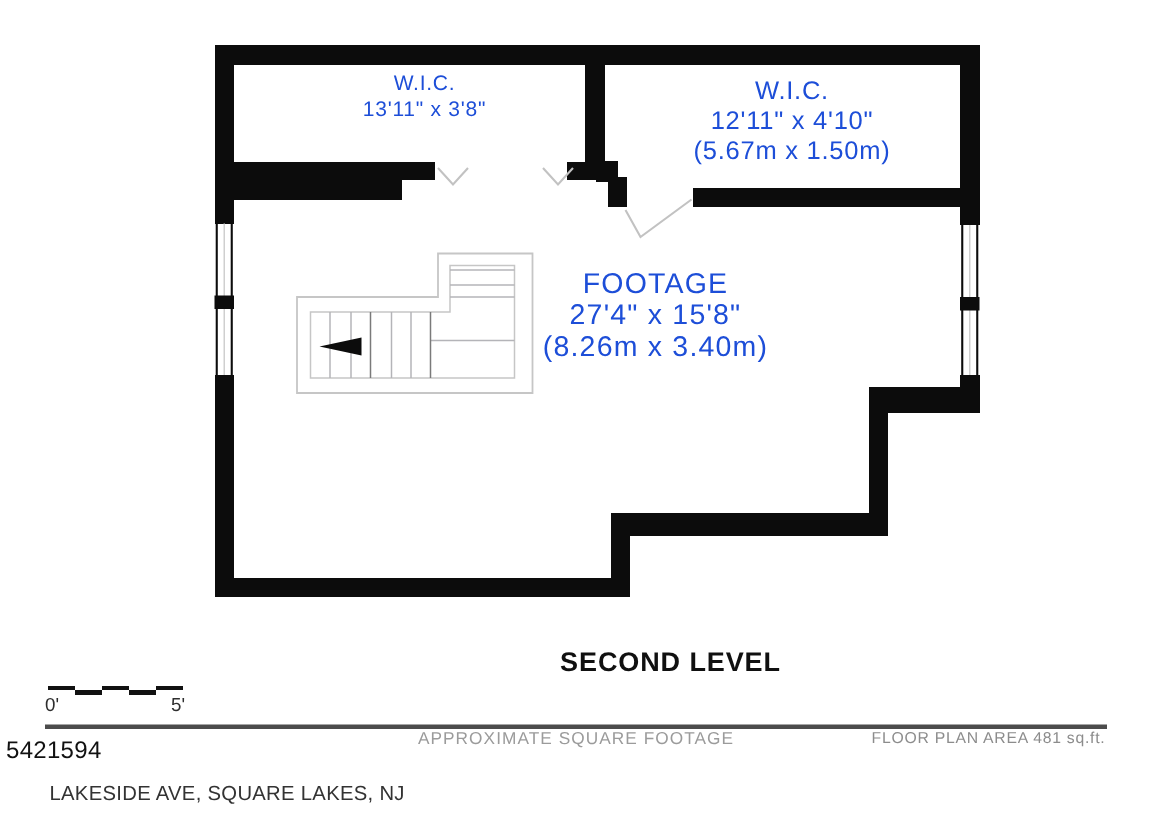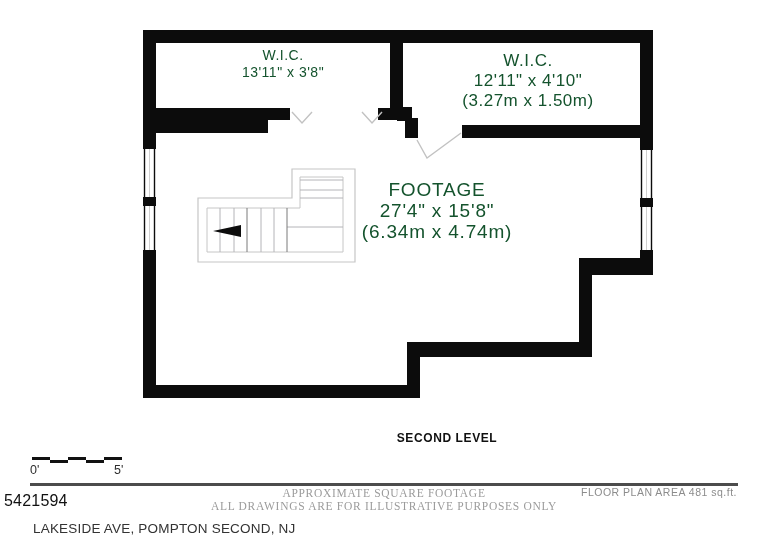--- a/index.html
+++ b/index.html
@@ -1,34 +1,34 @@
 <!DOCTYPE html>
 <html><head>
 <meta charset="utf-8">
 <style>
   html,body{margin:0;padding:0;background:#ffffff;}
   .canvas{
     position:relative;width:768px;height:542px;background:#ffffff;
     font-family:"Liberation Sans", sans-serif;color:#2d2d2d;overflow:hidden;
   }
   .abs{position:absolute;}
-  .room-label{position:absolute;text-align:center;color:#14532d;letter-spacing:.5px;}
+  .room-label{position:absolute;text-align:center;color:#1d4ed8;letter-spacing:.5px;}
   .room-label .rl{white-space:nowrap;}
   .wic-left{left:173px;top:47px;width:220px;font-size:14px;line-height:17px;}
   .wic-right{left:418px;top:51px;width:220px;font-size:17px;line-height:20px;}
   .bedroom{left:327px;top:179px;width:220px;font-size:19px;line-height:21px;letter-spacing:.8px;}
   .level-title{left:347px;top:431px;width:200px;text-align:center;
-    font-size:12px;font-weight:bold;color:#101010;letter-spacing:.6px;}
+    font-size:18px;font-weight:bold;color:#101010;letter-spacing:.6px;}
   .scale-label{font-size:12.5px;color:#2e2e2e;}
   .scale-zero{left:30px;top:463px;}
   .scale-five{left:114px;top:463px;}
   .area-note{right:31px;top:464px;font-size:10.5px;color:#8c8c8c;letter-spacing:.5px;margin-top:22px;}
   .divider{left:30px;top:483px;width:708px;height:3px;background:#4c4c4c;}
   .disclaimer{left:0;width:768px;text-align:center;color:#9b9b9b;
-    font-size:11.5px;letter-spacing:.7px;font-family:Liberation Serif, serif;}
+    font-size:11.5px;letter-spacing:.7px;}
   .disc1{top:487px;}
   .disc2{top:500px;}
   .listing-number{left:4px;top:492px;font-size:16px;color:#111;z-index:2;letter-spacing:.2px;}
   .address{left:33px;top:521px;font-size:13.5px;color:#333;z-index:1;letter-spacing:.2px;}
   svg{position:absolute;left:0;top:0;}
 </style>
 </head>
 <body>
 
 <div class="canvas">
@@ -109,36 +109,35 @@
   </svg>
 
   <div class="room-label wic-left">
     <div class="rl">W.I.C.</div>
     <div class="rl">13'11" x 3'8"</div>
   </div>
 
   <div class="room-label wic-right">
     <div class="rl">W.I.C.</div>
     <div class="rl">12'11" x 4'10"</div>
-    <div class="rl">(3.27m x 1.50m)</div>
+    <div class="rl">(5.67m x 1.50m)</div>
   </div>
 
   <div class="room-label bedroom">
     <div class="rl">FOOTAGE</div>
     <div class="rl">27'4" x 15'8"</div>
-    <div class="rl">(6.34m x 4.74m)</div>
+    <div class="rl">(8.26m x 3.40m)</div>
   </div>
 
   <div class="abs level-title">SECOND LEVEL</div>
 
   <div class="abs scale-label scale-zero">0'</div>
   <div class="abs scale-label scale-five">5'</div>
 
   <div class="abs area-note">FLOOR PLAN AREA 481 sq.ft.</div>
   <div class="abs divider"></div>
 
   <div class="abs disclaimer disc1">APPROXIMATE SQUARE FOOTAGE</div>
-  <div class="abs disclaimer disc2">ALL DRAWINGS ARE FOR ILLUSTRATIVE PURPOSES ONLY</div>
 
-  <div class="abs address">LAKESIDE AVE, POMPTON SECOND, NJ</div>
+  <div class="abs address">LAKESIDE AVE, SQUARE LAKES, NJ</div>
   <div class="abs listing-number">5421594</div>
 
 </div>
 
 </body></html>

